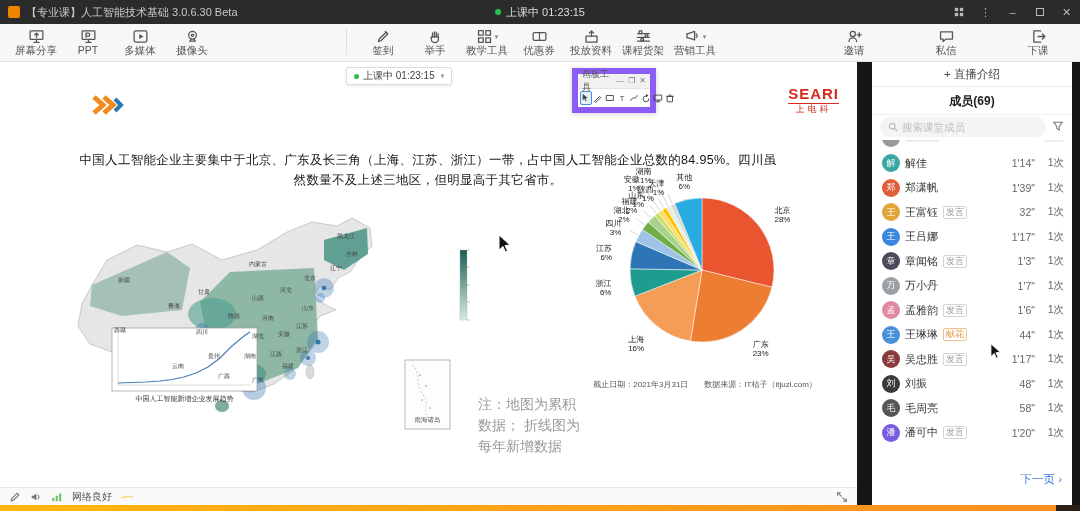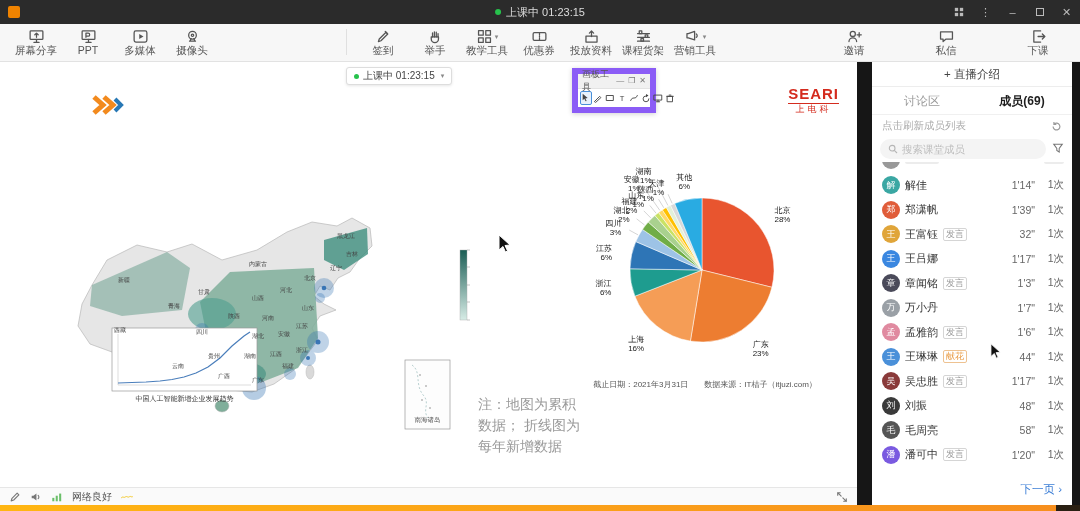--- a/index.html
+++ b/index.html
@@ -97,29 +97,30 @@
   .member-clip { height:11px; overflow:hidden; }
   .member-clip .member-row { margin-top:-14px; }
   .ph-block { background:#ececec; border-radius:2px; height:8px; }
   .member-row { height:24.5px; display:flex; align-items:center; gap:5px; font-size:11px; }
   .avatar { width:18px; height:18px; border-radius:50%; color:#fff; font-size:9px; display:flex; align-items:center; justify-content:center; flex:none; background:#999; }
   .m-name { color:#333; white-space:nowrap; }
   .m-badge { font-size:9px; color:#9a9a9a; border:1px solid #d5d5d5; border-radius:2px; padding:0 2px; line-height:11px; flex:none; }
   .m-badge.flower { color:#e8973c; border-color:#eec291; }
   .m-time { margin-left:auto; color:#666; font-size:10.5px; white-space:nowrap; }
   .m-count { width:24px; text-align:right; color:#666; font-size:10.5px; flex:none; }
-  .sb-next { position:absolute; bottom:8px; right:10px; font-size:11.5px; color:#3d7fd6;margin-top:20px; }
+  .sb-next { position:absolute; bottom:18px; right:10px; font-size:11.5px; color:#3d7fd6;margin-top:20px; }
 </style>
 </head>
 <body>
 
 <div class="app">
 
   <div class="titlebar">
     <span class="app-logo"></span>
+    <span>【专业课】人工智能技术基础 3.0.6.30 Beta</span>
     <span class="tb-center">
       <span class="dot"></span>
       <span>上课中 01:23:15</span>
     </span>
     <span class="tb-controls">
       <span class="tb-btn">
         <svg viewBox="0 0 12 12">
             <g fill="#bbb">
               <rect x="1" y="1" width="4" height="4"></rect>
               <rect x="7" y="1" width="4" height="4"></rect>
@@ -350,20 +351,21 @@
             <polyline points="12,3 21,11 12,19" fill="none" stroke="#f28a1e" stroke-width="5"></polyline>
             <polyline points="23,5 29,11 23,17" fill="none" stroke="#2878b5" stroke-width="4"></polyline>
           </svg>
         </div>
 
         <div class="logo">
           <div class="logo-main">SEARI</div>
           <div class="logo-sub">上电科</div>
         </div>
 
+        <div class="slide-paragraph">中国人工智能企业主要集中于北京、广东及长三角（上海、江苏、浙江）一带，占中国人工智能企业总数的84.95%。四川虽然数量不及上述三地区，但明显高于其它省市。</div>
 
         <div class="map-wrap">
           <svg viewBox="0 0 430 240">
             <defs>
               <linearGradient id="lg1" x1="0" y1="0" x2="0" y2="1">
                 <stop offset="0" stop-color="#1b5e55"></stop>
                   <stop offset="1" stop-color="#d7ece6"></stop>
               </linearGradient>
             </defs>
 
@@ -520,29 +522,21 @@
             <path d="M2 5V2h3M12 9v3H9M2 2l4 4M12 12L8 8"></path>
           </svg>
       </div>
     </div>
 
     <div class="gap-col"></div>
 
     <div class="sidebar">
       <div class="sb-intro">+ 直播介绍</div>
       <div class="sb-tabs">
-        <div class="sb-tab">讨论区</div>
         <div class="sb-tab active">成员(69)</div>
-      </div>
-      <div class="sb-refresh">
-        <span>点击刷新成员列表</span>
-        <svg viewBox="0 0 12 12">
-            <path d="M2.3 6a3.7 3.7 0 1 0 1.2-2.7" fill="none"></path>
-            <path d="M3.2 1.2v2.6h2.6" fill="none"></path>
-          </svg>
       </div>
       <div class="sb-search">
         <div class="search-box">
           <svg viewBox="0 0 12 12">
               <circle cx="5" cy="5" r="3.4"></circle>
               <path d="M7.6 7.6L10.8 10.8"></path>
             </svg>
           <input type="text" placeholder="搜索课堂成员" style="">
         </div>
         <span class="funnel">

